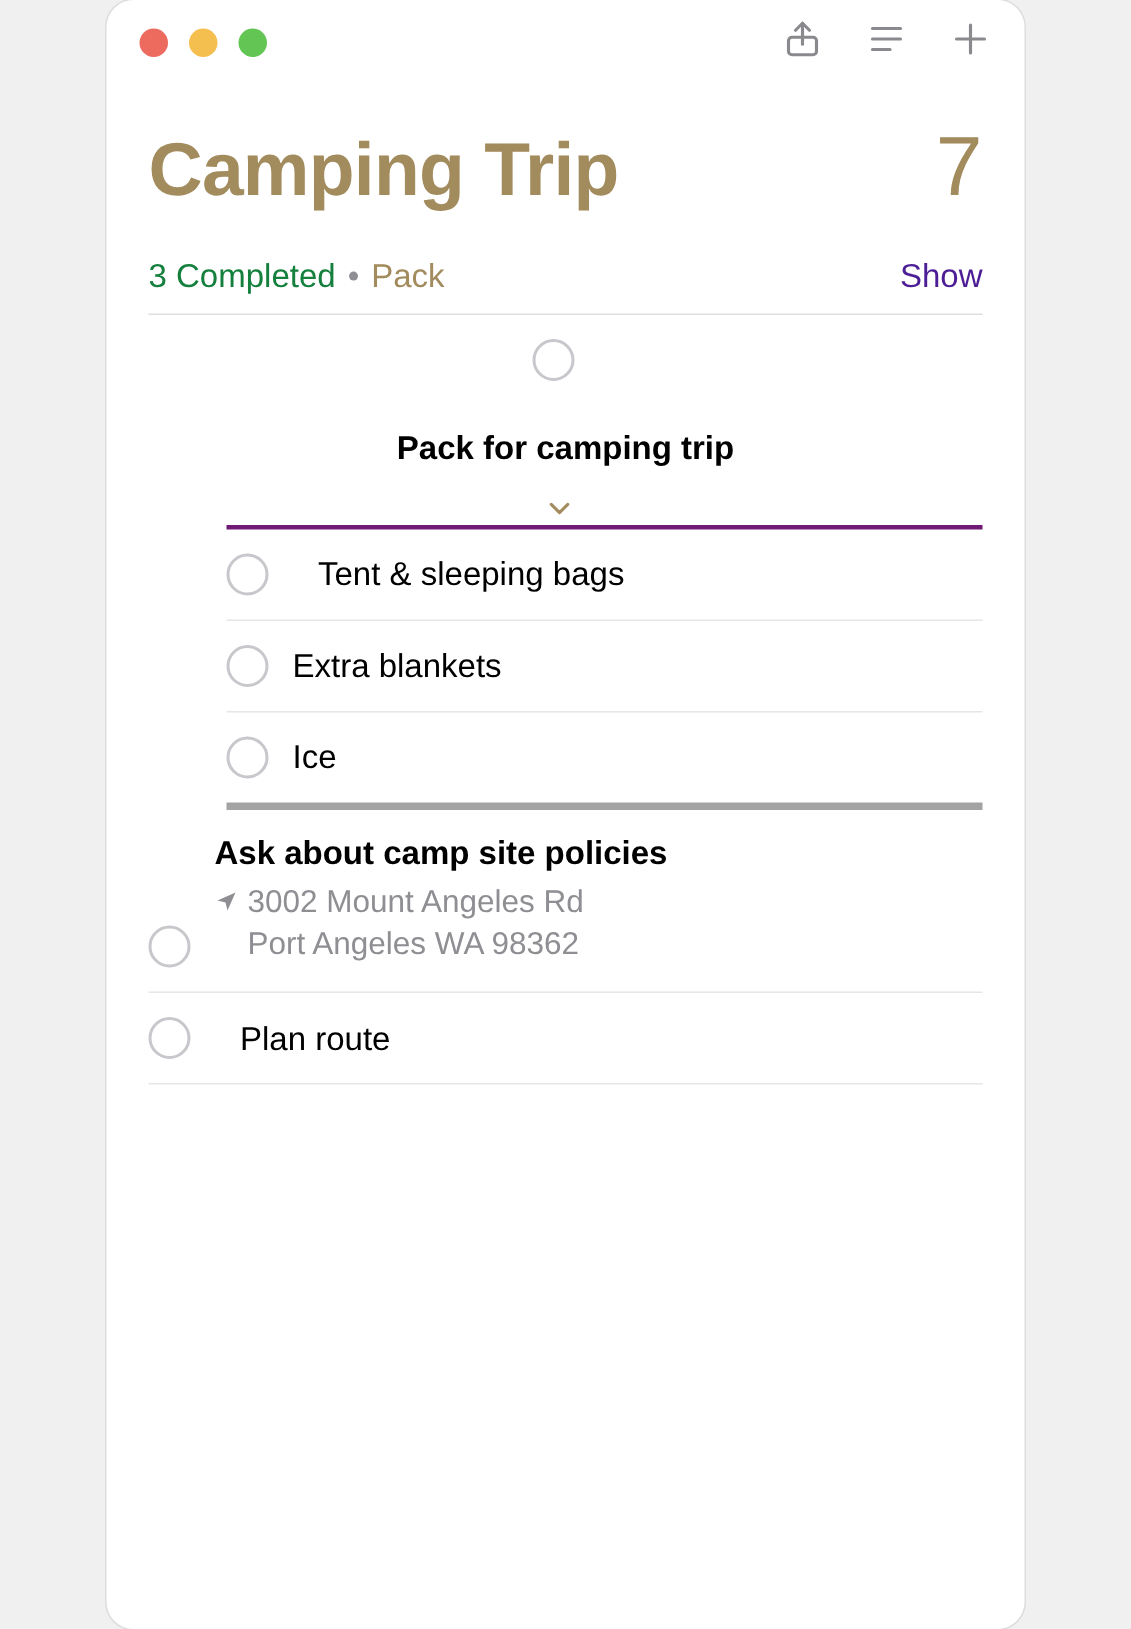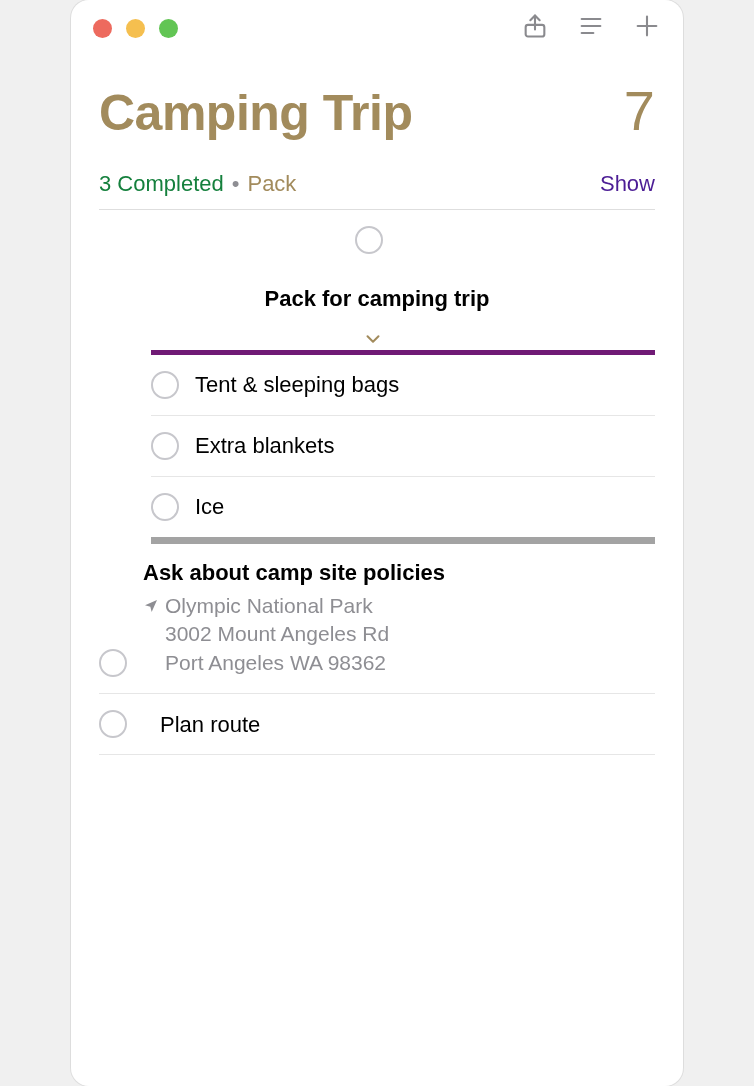--- a/index.html
+++ b/index.html
@@ -193,46 +193,45 @@
       <div class="item parent-row" style="border-bottom:none;flex-direction:column;">
         <div class="checkbox"></div>
         <div class="item-body item-title-bold">Pack for camping trip</div>
         <span class="chevron">
           <svg width="22" height="22" viewBox="0 0 24 24" fill="none" stroke="currentColor" stroke-width="2.2" stroke-linecap="round" stroke-linejoin="round">
               <polyline points="6 9 12 15 18 9"></polyline>
             </svg>
         </span>
       </div>
       <div class="group-children" style="border-bottom:none;">
-        <div class="subtask" style="border-top:5px solid #701a75;">
+        <div class="subtask" style="border-top:3px solid #701a75;gap:17px;">
           <div class="checkbox"></div>
           <div class="item-body">Tent &amp; sleeping bags</div>
         </div>
         <div class="subtask">
           <div class="checkbox"></div>
           <div class="item-body">Extra blankets</div>
         </div>
-        <div class="subtask" style="border-bottom:7px solid #a3a3a3;justify-content:flex-end;">
+        <div class="subtask" style="border-bottom:5px solid #a3a3a3;justify-content:flex-end;">
           <div class="checkbox"></div>
           <div class="item-body">Ice</div>
         </div>
       </div>
 
       <div class="item">
         <div class="checkbox"></div>
         <div class="item-body">
           <div class="item-title-bold">Ask about camp site policies</div>
           <div class="location">
             <span class="loc-icon">
               <svg width="16" height="16" viewBox="0 0 24 24" fill="currentColor">
                   <path d="M3 11l18-8-8 18-2-8-8-2z"></path>
                 </svg>
             </span>
             <div class="location-lines">
-              <div>Olympic National Park</div>
               <div>3002 Mount Angeles Rd</div>
               <div>Port Angeles WA 98362</div>
             </div>
           </div>
         </div>
       </div>
 
       <div class="item">
         <div class="checkbox"></div>
         <div class="item-body item-title-normal">Plan route</div>

